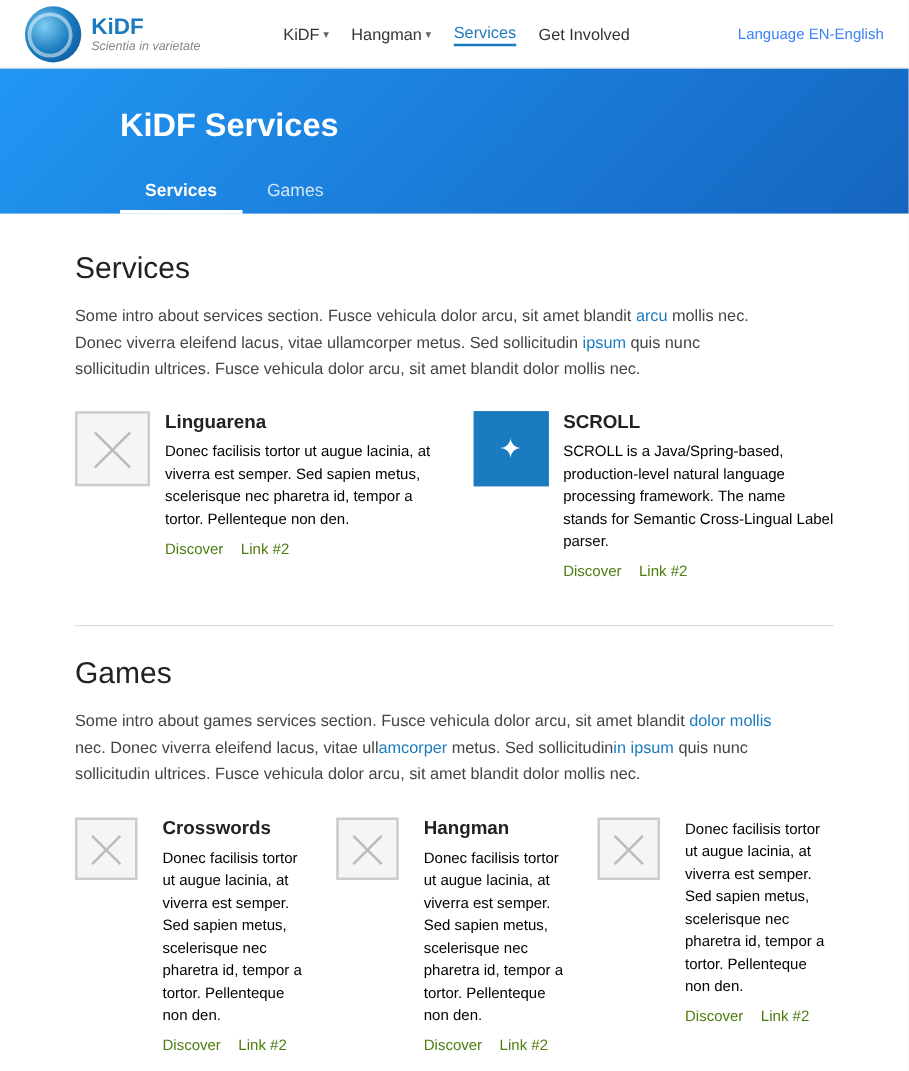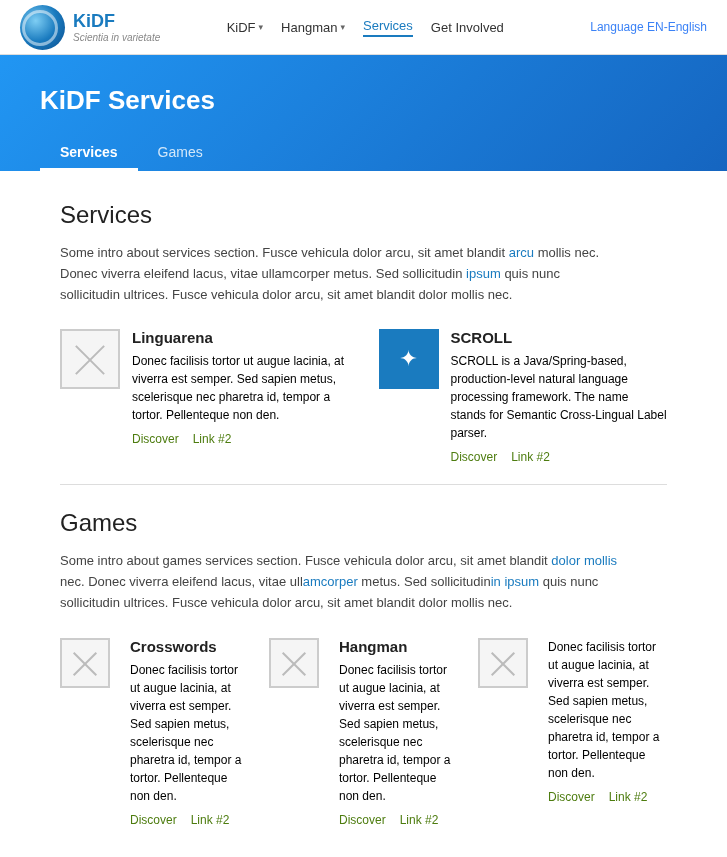--- a/index.html
+++ b/index.html
@@ -44,21 +44,21 @@
     .nav-links { display: flex; align-items: center; gap: 18px; margin-right: 20px; }
     .nav-link { font-size: 13px; color: #333; text-decoration: none; cursor: pointer; }
     .nav-link.active { color: #1a7bbf; border-bottom: 2px solid #1a7bbf; padding-bottom: 2px; }
     .nav-link-dropdown { display: flex; align-items: center; gap: 3px; }
     .dropdown-arrow { font-size: 9px; color: #666; }
     .nav-language { font-size: 12px; color: #3b82f6; margin-left: auto; }
 
     
     .hero {
       background: linear-gradient(135deg, #2196F3, #1565C0);
-      padding: 30px 60px 0 40px;
+      padding: 30px 60px 0 96px;
       color: white;
     }
     .hero-title { font-size: 26px; font-weight: bold; margin-bottom: 20px; }
     .hero-tabs { display: flex; gap: 0; }
     .hero-tab {
       padding: 8px 20px;
       font-size: 14px;
       cursor: pointer;
       color: rgba(255,255,255,0.8);
       border-bottom: 3px solid transparent;
@@ -88,21 +88,21 @@
       color: #444;
       margin-bottom: 24px;
       max-width: 560px;
     }
     .section-intro a { color: #1a7bbf; text-decoration: none; }
 
     
     .cards-row {
       display: flex;
       gap: 30px;
-      margin-bottom: 20px;
+      margin-bottom: 36px;
     }
     .card {
       flex: 1;
       display: flex;
       gap: 12px;
     }
     .card-icon {
       width: 60px;
       height: 60px;
       border: 2px solid #ccc;

